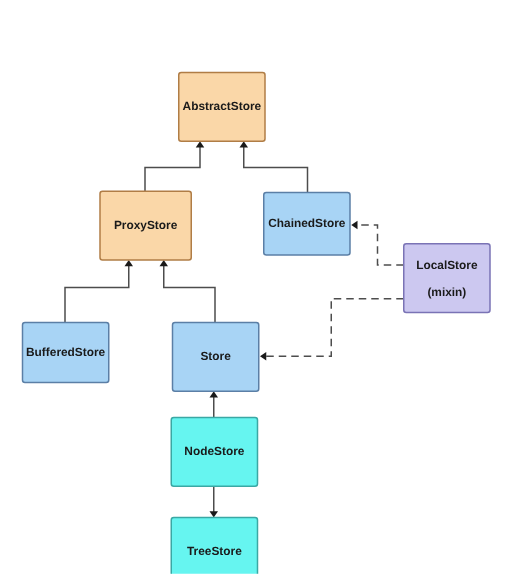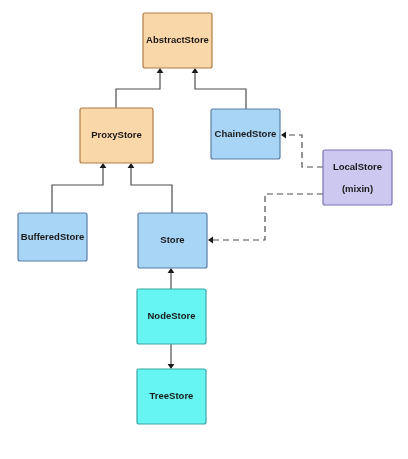--- a/index.html
+++ b/index.html
@@ -12,20 +12,21 @@
     width: 408px;
     height: 459px;
     font-family: "Liberation Sans", sans-serif;
     overflow: hidden;
   }
   #diagram-canvas {
     position: relative;
     width: 408px;
     height: 387px;
     background: #ffffff;
+    margin-top: 45px;
   }
   svg#diagram-svg {
     display: block;
     width: 408px;
     height: 459px;
   }
   .node-box {
     stroke-width: 1.2;
   }
   .node-label {

